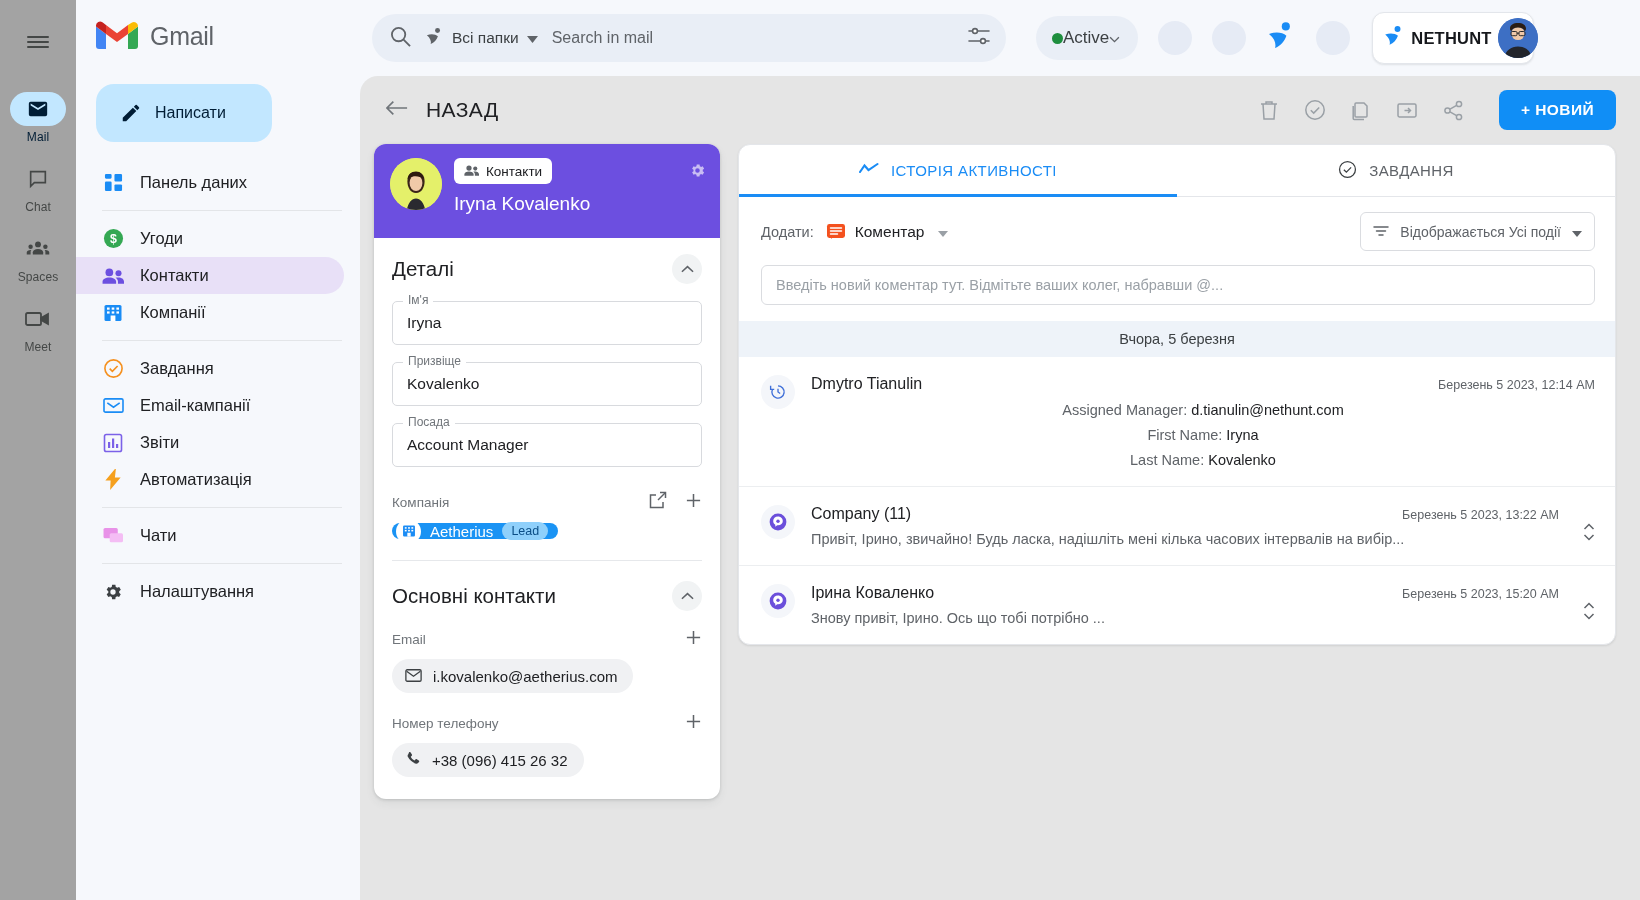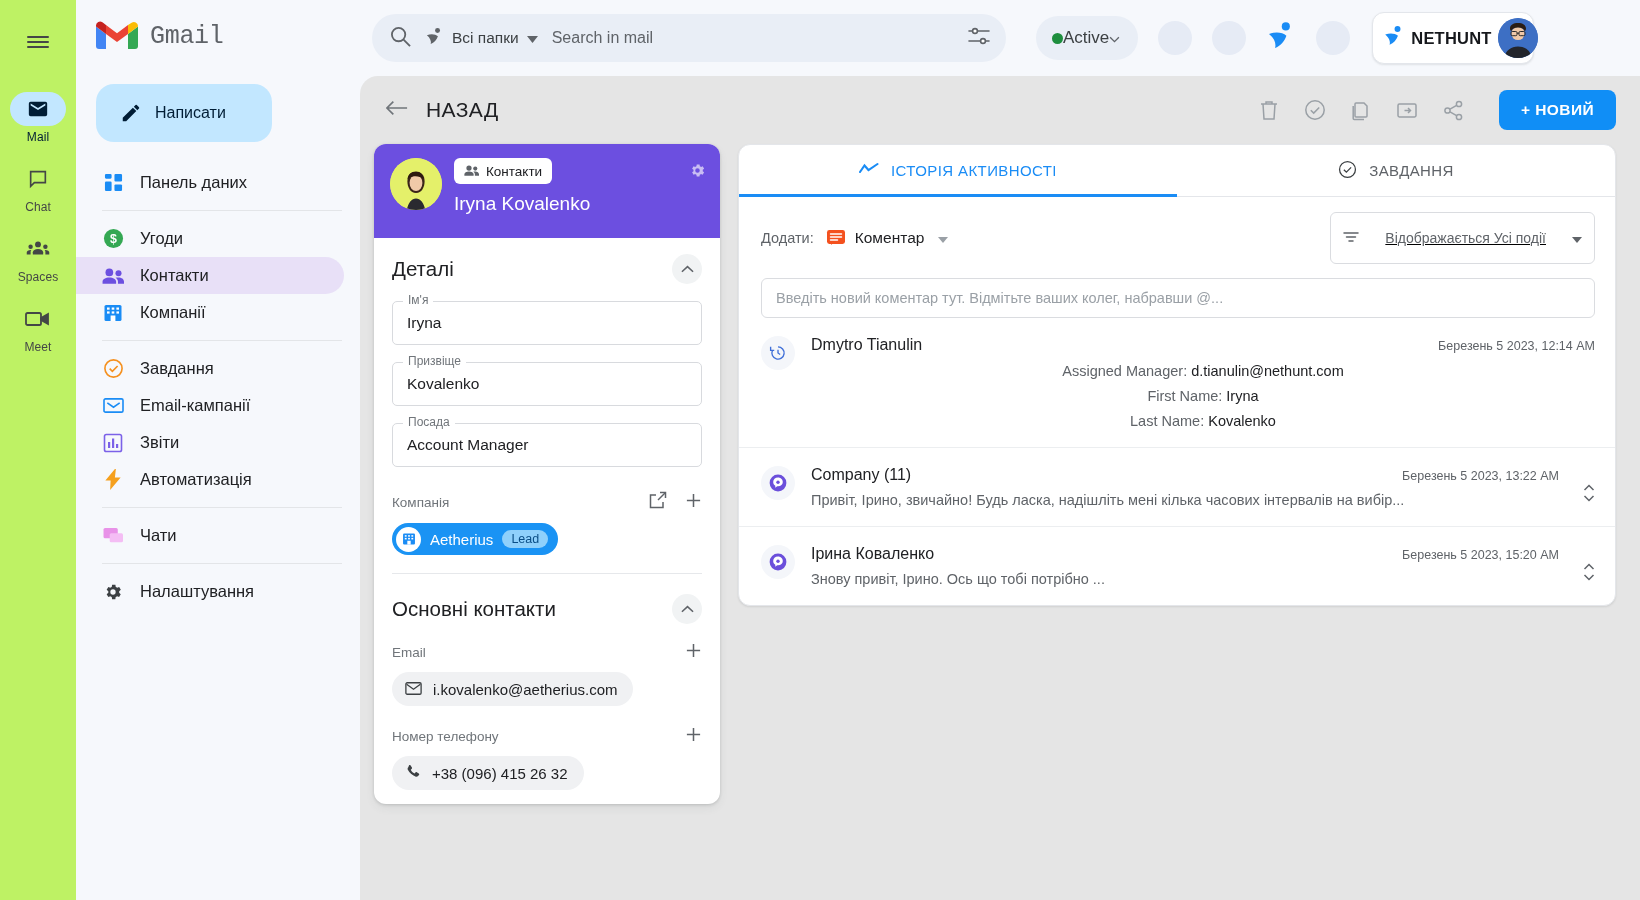--- a/index.html
+++ b/index.html
@@ -7,38 +7,38 @@
     width: 1640px; height: 900px;
     font-family: "Liberation Sans", sans-serif;
     background: #f6f8fc;
     overflow: hidden;
     -webkit-font-smoothing: antialiased;
   }
   .app { position: relative; width: 1640px; height: 900px; display: flex; }
 
   
   .rail {
-    width: 76px; flex: 0 0 76px; background: #bef264;
+    width: 76px; flex: 0 0 76px; background: #a3a3a3;
     display: flex; flex-direction: column; align-items: center;
     padding-top: 18px;
   }
   .hamburger { width: 48px; height: 48px; display: flex; align-items: center; justify-content: center;
     border-radius: 50%; cursor: pointer; }
   .hamburger span { display:block; width: 22px; height: 2px; background:#444746; margin: 2.6px 0; border-radius: 2px;}
   .rail-item { margin-top: 18px; display: flex; flex-direction: column; align-items: center; cursor: pointer; width: 76px;}
   .rail-icon-wrap { width: 56px; height: 34px; border-radius: 17px; display:flex; align-items:center; justify-content:center; }
   .rail-item.active .rail-icon-wrap { background: #c2e7ff; }
   .rail-label { font-size: 12px; color: #444746; margin-top: 4px; letter-spacing: .1px;}
   .rail-item.active .rail-label { color: #001d35; }
 
   
   .sidebar { width: 284px; flex: 0 0 284px; background: #f6f8fc; padding-top: 14px; }
   .brand { display: flex; align-items: center; gap: 12px; padding-left: 20px; height: 44px;}
   .gm-logo { width: 42px; height: 32px; position: relative; }
-  .brand-name { font-size: 25px; color: #5f6368; letter-spacing: -.3px; font-family: Liberation Mono, monospace;}
+  .brand-name { font-size: 25px; color: #5f6368; letter-spacing: -.3px; font-family: Liberation Sans, sans-serif;}
   .compose {
     margin: 26px 0 0 20px; width: 176px; height: 58px;
     background: #c2e7ff; border-radius: 18px; display: flex; align-items: center;
     gap: 13px; padding-left: 24px; cursor: pointer; border: none;
   }
   .compose-label { font-size: 16px; color: #001d35; font-weight: 500;}
   .nav { margin-top: 22px; }
   .nav-item {
     display: flex; align-items: center; gap: 16px; height: 37px;
     padding-left: 26px; margin-right: 16px; border-radius: 0 20px 20px 0;
@@ -136,21 +136,21 @@
   }
   .field-label {
     position: absolute; top: -8px; left: 11px; background:#fff; padding: 0 5px;
     font-size: 12px; color: #70757a;
   }
   .sub-row { display: flex; align-items: center; margin-top: 24px; }
   .sub-label { font-size: 13.5px; color: #70757a; }
   .sub-acts { margin-left: auto; display: flex; align-items: center; gap: 18px; }
   .company-chip {
     margin-top: 10px; display: inline-flex; align-items: center; gap: 9px; background: #1a93f4;
-    border-radius: 18px; height: 32px; padding: 0 10px 0 4px; cursor: pointer;
+    border-radius: 18px; height: 16px; padding: 0 10px 0 4px; cursor: pointer;
   }
   .cc-ico { width: 25px; height: 25px; border-radius: 50%; background:#fff; display:flex; align-items:center; justify-content:center;}
   .cc-name { color:#fff; font-size: 15px; }
   .cc-tag { background:#8fd0fb; color:#0b4e86; font-size: 12.5px; border-radius: 10px; padding: 2px 9px; font-weight: 500;}
   .divider { height: 1px; background: #e6e8eb; margin: 18px 0 0 0; }
   .pill {
     margin-top: 9px; display: inline-flex; align-items: center; gap: 11px; background: #f0f1f3;
     border-radius: 17px; height: 34px; padding: 0 16px 0 13px; font-size: 15px; color: #202124; cursor: pointer;
   }
 
@@ -165,22 +165,22 @@
     flex: 1; display: flex; align-items: center; justify-content: center; gap: 12px;
     font-size: 15px; letter-spacing: .4px; color:#5f6368; cursor: pointer; position: relative;
   }
   .tab.active { color: #1a8cf5; }
   .tab.active::after { content:""; position:absolute; left:0; right:0; bottom:-1px; height: 3px; background:#1a8cf5;}
   .add-row { display: flex; align-items: center; padding: 15px 20px 0 22px; }
   .add-label { font-size: 14.5px; color: #5f6368; margin-right: 12px; }
   .comment-ico { width: 20px; height: 20px; margin-right: 9px; }
   .add-sel { font-size: 15.5px; color: #202124; display: flex; align-items: center; gap: 14px; cursor: pointer;}
   .filter-box {
-    margin-left: auto; border: 1px solid #dadce0; border-radius: 6px; height: 52px;
-    display: flex; align-items: center; gap: 26px; padding: 0 12px; cursor: pointer; min-width: 232px; text-decoration: underline;
+    margin-left: auto; border: 1px solid #dadce0; border-radius: 6px; height: 39px;
+    display: flex; align-items: center; gap: 11px; padding: 0 12px; cursor: pointer; min-width: 232px;
   }
   .filter-text { font-size: 14px; color: #5f6368; white-space: nowrap;}
   .comment-input {
     margin: 14px 20px 0 22px; border: 1px solid #dadce0; border-radius: 6px; height: 40px;
     display: flex; align-items: center; padding: 0 14px; font-size: 14.5px; color: #9aa0a6; cursor: text;
   }
   .day-sep { margin-top: 16px; background: #eef3f9; height: 36px; display:flex; align-items:center; justify-content:center;
     font-size: 14.5px; color: #3c4043; }
   .event { display: flex; gap: 16px; padding: 18px 20px 18px 22px; border-bottom: 1px solid #eceef0; }
   .event:last-child { border-bottom: none; }
@@ -646,20 +646,21 @@
             <span style="margin-left:auto">
               <svg width="10" height="6" viewBox="0 0 10 6" fill="#5f6368">
                   <path d="M0 0h10L5 6z"></path>
                 </svg>
             </span>
           </div>
         </div>
 
         <div class="comment-input">Введіть новий коментар тут. Відмітьте ваших колег, набравши @...</div>
 
+        <div class="day-sep">Вчора, 5 березня</div>
 
         <div class="event">
           <div class="ev-ico">
             <svg width="18" height="18" viewBox="0 0 20 20" fill="none" stroke="#3f6fd8" stroke-width="1.5">
                 <path d="M10 3.2a6.8 6.8 0 1 1-6.2 4"></path>
                 <path d="M1.8 3v4h4"></path>
                 <path d="M10 6.4V10l2.4 1.6"></path>
               </svg>
           </div>
           <div class="ev-body">

